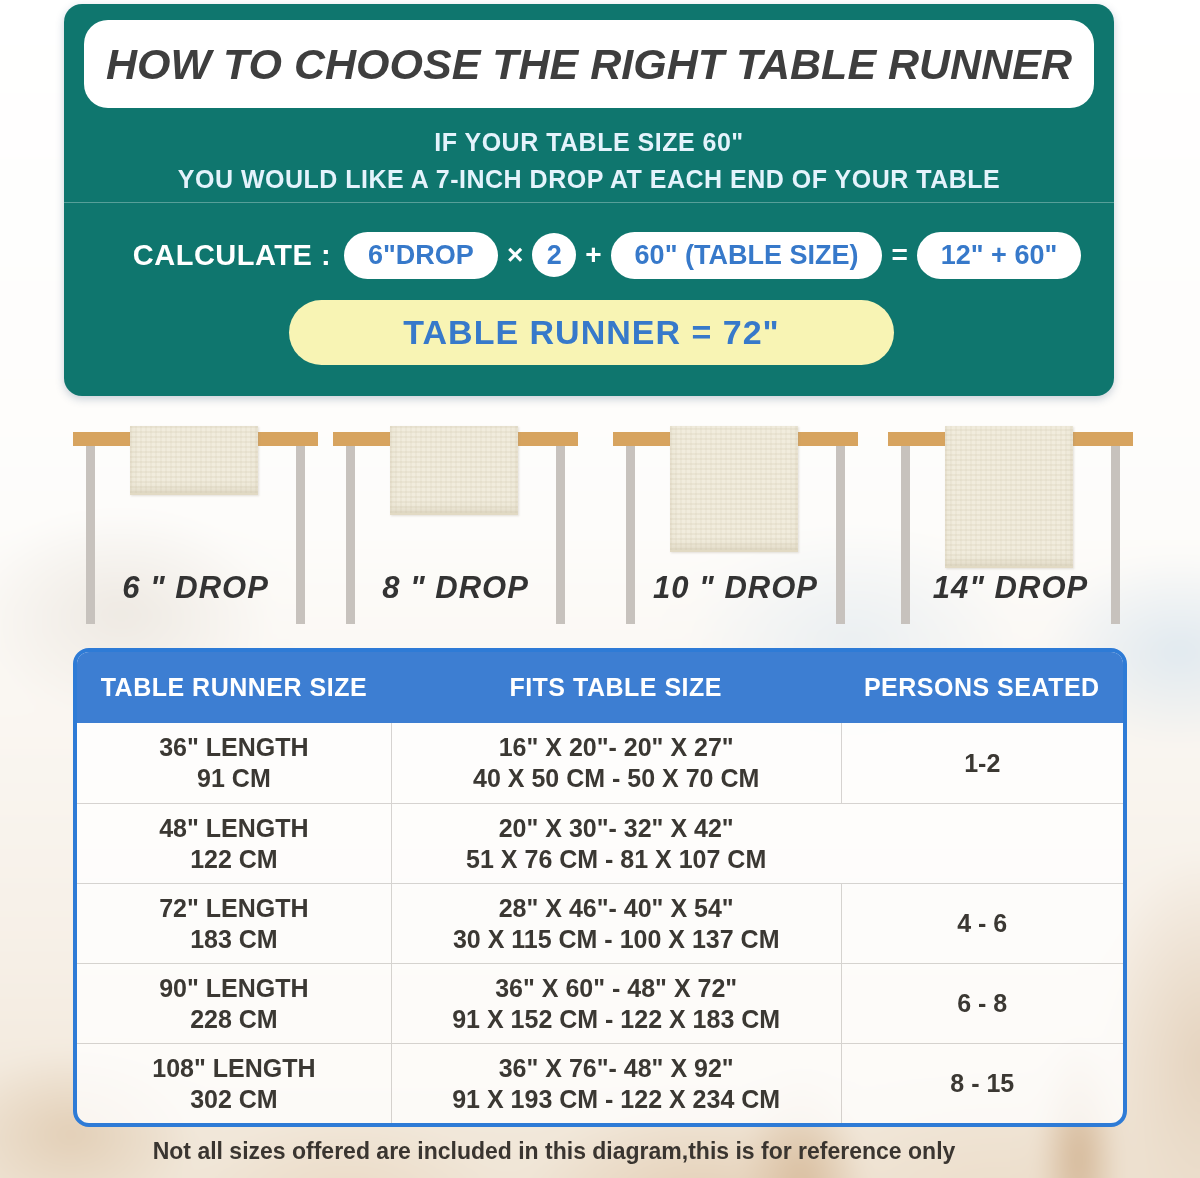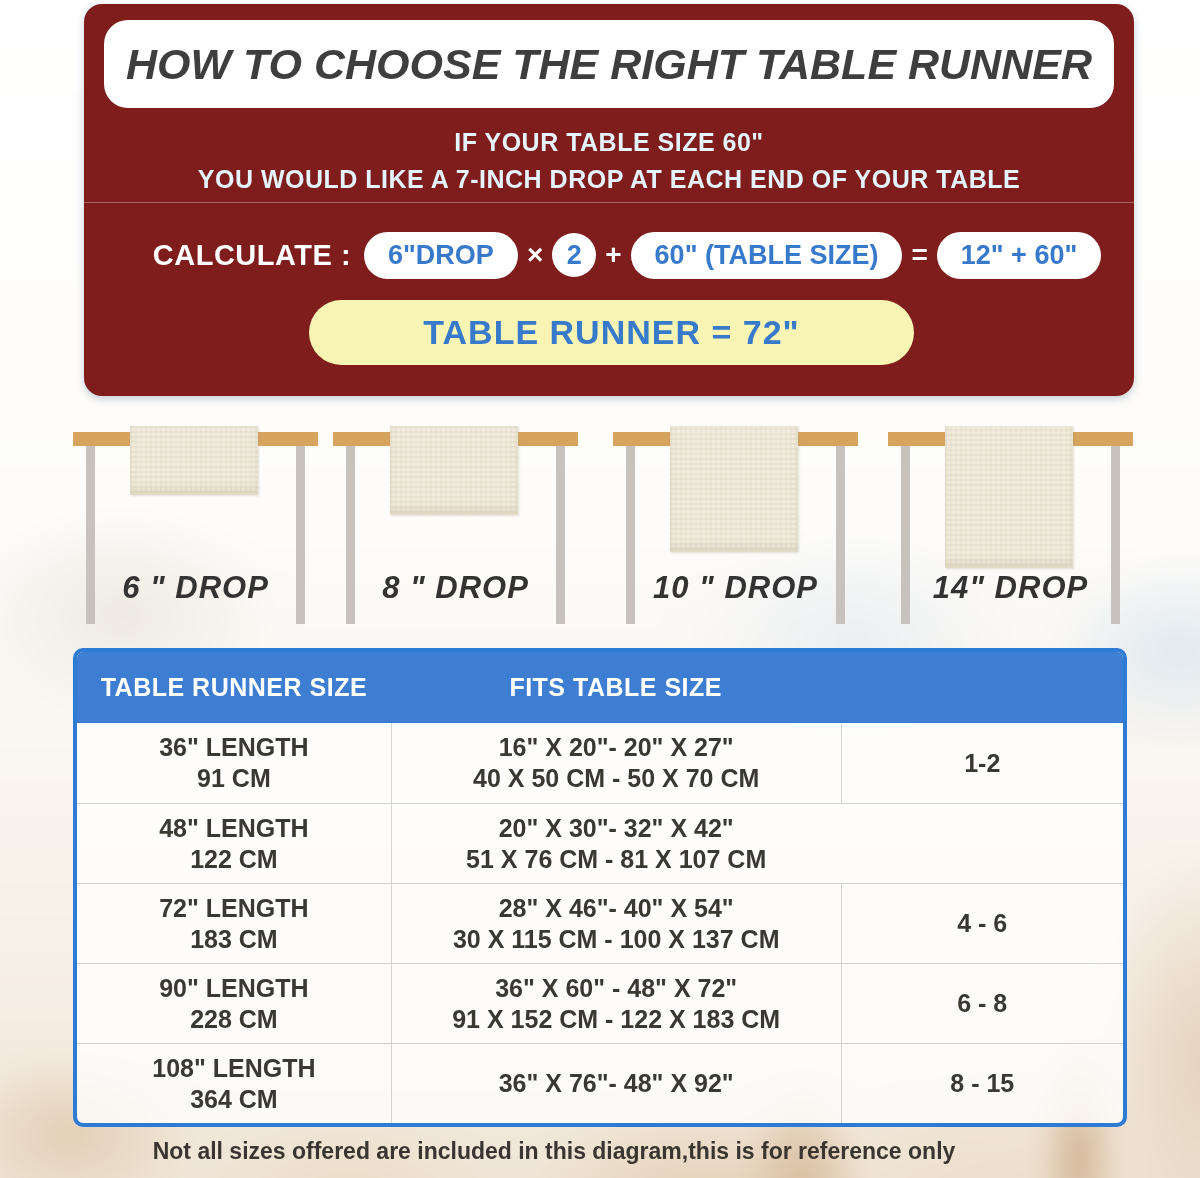--- a/index.html
+++ b/index.html
@@ -25,22 +25,22 @@
       radial-gradient(200px 140px at 96% 55%, rgba(198,218,234,.5), transparent 70%),
       radial-gradient(240px 160px at 70% 54%, rgba(208,224,236,.38), transparent 70%),
       radial-gradient(220px 150px at 12% 52%, rgba(232,226,218,.7), transparent 70%),
       linear-gradient(180deg, #ffffff 0%, #fdfcfa 45%, #f6efe6 80%, #efe4d4 100%);
     filter: blur(10px);
     z-index: 0;
   }
 
   
   .banner {
-    position: absolute; left: 84px; top: 4px; width: 1050px; height: 392px;
-    background: #7f1d1d; border-radius: 18px;
+    position: absolute; left: 64px; top: 4px; width: 1050px; height: 392px;
+    background: #0f766e; border-radius: 18px;
     box-shadow: 0 3px 8px rgba(40,70,110,.25);
     z-index: 2;
   }
   .title-box {
     position: absolute; left: 20px; right: 20px; top: 16px; height: 88px;
     background: #ffffff; border-radius: 24px;
     display: flex; align-items: center; justify-content: center;
   }
   .title-box h1 {
     margin: 0; font-size: 43px; font-weight: bold; font-style: italic;
@@ -113,21 +113,21 @@
   .runner.r14 { height: 142px; }
   .drop-label {
     position: absolute; left: 0; right: 0; top: 146px; z-index: 3;
     text-align: center; font-size: 31px; font-weight: bold; font-style: italic;
     color: #333333; letter-spacing: 1px; white-space: nowrap;
   }
 
   
   .size-table {
     position: absolute; left: 73px; top: 648px; width: 1054px; height: 479px;
-    border: 4px solid #2e7bd6; border-radius: 10px;
+    border: 4px solid #2e7bd6; border-radius: 16px;
     background: rgba(255,255,255,.78);
     overflow: hidden; z-index: 2;
   }
   .size-header {
     height: 71px; background: #3d7ed2;
     display: grid; grid-template-columns: 30% 43% 27%;
     align-items: center; text-align: center;
     color: #ffffff; font-weight: bold; font-size: 25px; letter-spacing: .5px;
   }
   .size-body { display: grid; grid-auto-rows: 80px; }
@@ -201,20 +201,21 @@
     <div class="leg right"></div>
     <div class="runner r14"></div>
     <div class="drop-label">14" DROP</div>
   </div>
 </div>
 
 <div class="size-table">
   <div class="size-header">
     <div>TABLE RUNNER SIZE</div>
     <div>FITS TABLE SIZE</div>
+    <div>PERSONS SEATED</div>
   </div>
   <div class="size-body">
     <div class="size-row">
       <div>
         <span>36" LENGTH</span>
         <span>91 CM</span>
       </div>
       <div>
         <span>16" X 20"- 20" X 27"</span>
         <span>40 X 50 CM - 50 X 70 CM</span>
@@ -255,24 +256,25 @@
         <span>36" X 60" - 48" X 72"</span>
         <span>91 X 152 CM - 122 X 183 CM</span>
       </div>
       <div>
         <span>6 - 8</span>
       </div>
     </div>
     <div class="size-row">
       <div>
         <span>108" LENGTH</span>
-        <span>364 CM</span>
+        <span>302 CM</span>
       </div>
       <div>
         <span>36" X 76"- 48" X 92"</span>
+        <span>91 X 193 CM - 122 X 234 CM</span>
       </div>
       <div>
         <span>8 - 15</span>
       </div>
     </div>
   </div>
 </div>
 
 <div class="footer-note">Not all sizes offered are included in this diagram,this is for reference only</div>
 

